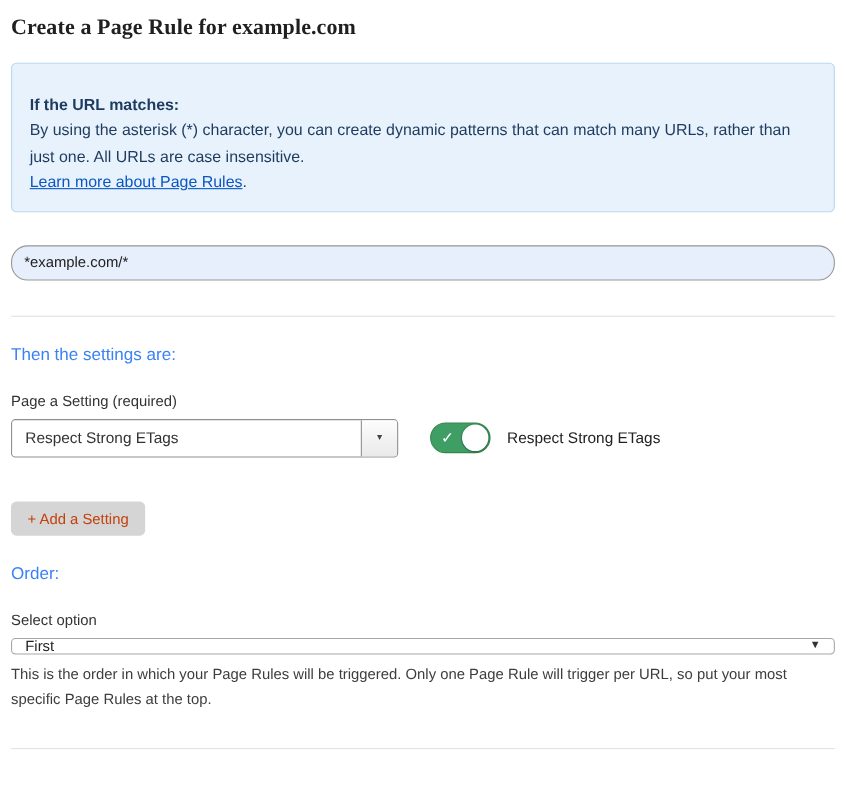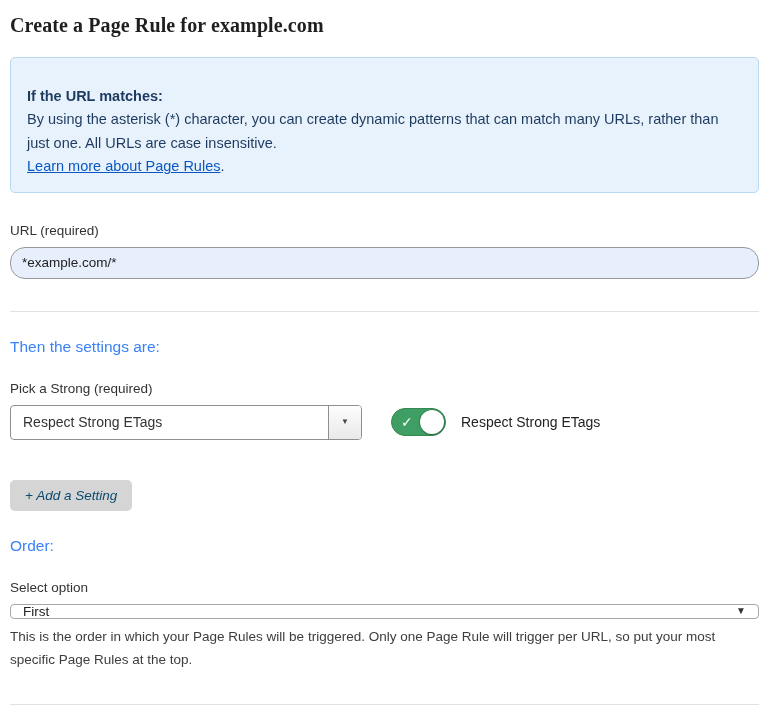--- a/index.html
+++ b/index.html
@@ -151,21 +151,21 @@
     display: inline-block;
     border: none;
     border-radius: 5px;
     font-size: 13.5px;
     font-family: "Liberation Sans", "DejaVu Sans", sans-serif;
     cursor: pointer;
     height: 31px;
     padding: 0 15px;
     line-height: 31px;
   }
-  .btn.gray { background: #d5d5d5; color: #0c4a6e; font-style: italic; }
+  .btn.gray { background: #d5d5d5; color: #c2410c; }
 
   .add-setting { margin-top: 40px; }
 
   .order-heading { margin-top: 46px; margin-bottom: 0; font-size: 15.5px; font-weight: bold; }
   .order-label { margin-top: 25px; }
 
   .select-full {
     width: 100%;
     height: 15px;
     border: 1px solid #a7a7a7;
@@ -197,28 +197,27 @@
 <div class="page">
 
   <h1 class="page-title">Create a Page Rule for example.com</h1>
 
   <div class="info-box">
     <div class="info-heading">If the URL matches:</div>
     <div class="info-body">By using the asterisk (*) character, you can create dynamic patterns that can match many URLs, rather than just one. All URLs are case insensitive.</div>
     <div class="info-link-line"><a href="#">Learn more about Page Rules</a><span>.</span></div>
   </div>
 
-  <label class="field-label">URL (required)</label>
   <input class="url-input" type="text" value="*example.com/*" style="">
 
   <hr class="divider">
 
   <h2 class="section-heading">Then the settings are:</h2>
 
-  <label class="field-label">Pick a Strong (required)</label>
+  <label class="field-label">Page a Setting (required)</label>
 
   <div class="setting-row">
     <div class="select-custom">
       <span class="select-value">Respect Strong ETags</span>
       <span class="select-caret-btn">
         <span class="caret-glyph">▼</span>
       </span>
     </div>
     <div class="toggle">
       <span class="check-glyph">✓</span>

